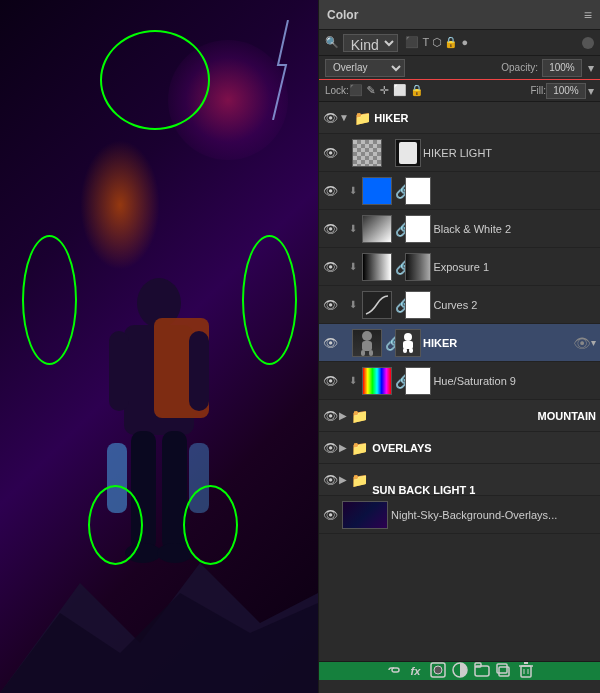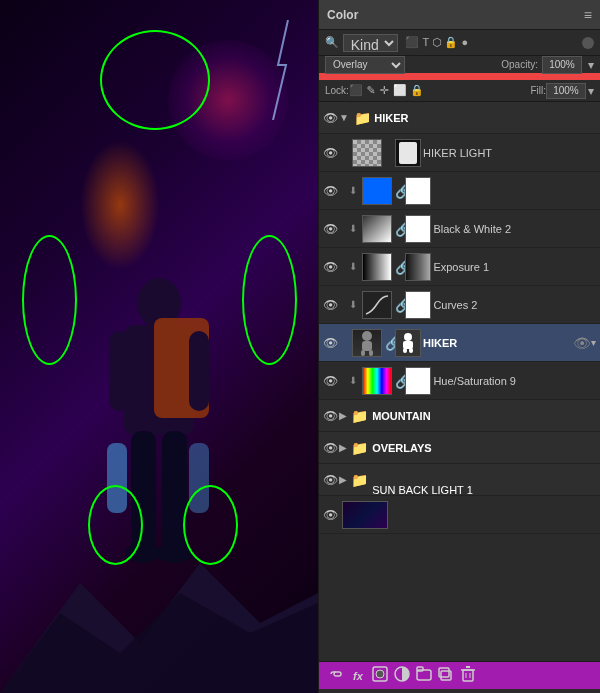--- a/index.html
+++ b/index.html
@@ -112,21 +112,21 @@
       margin-left: auto;
     }
 
     
     .blend-row {
       height: 24px;
       display: flex;
       align-items: center;
       padding: 0 6px;
       gap: 4px;
-      border-bottom: 7px solid #ef4444;
+      border-bottom: 1px solid #ef4444;
     }
 
     .blend-select {
       background: #3c3c3c;
       color: #ccc;
       border: 1px solid #555;
       font-size: 10px;
       padding: 1px 3px;
       height: 18px;
       width: 80px;
@@ -278,25 +278,25 @@
 
     .group-arrow {
       color: #aaa;
       font-size: 10px;
       margin-right: 2px;
       flex-shrink: 0;
     }
 
     
     .panel-toolbar {
-      height: 28px;
-      background: #a21caf;
-      display: flex;
-      align-items: center;
-      justify-content: flex-start;
+      height: 19px;
+      background: #15803d;
+      display: flex;
+      align-items: center;
+      justify-content: center;
       border-top: 1px solid #1a1a1a;
       padding: 0 6px;
     }
 
     .toolbar-icon {
       color: #ccc;
       font-size: 14px;
       cursor: pointer;
       width: 22px;
       text-align: center;
@@ -595,42 +595,43 @@
       <div class="layer-mask-thumb">
         <div class="thumb-white"></div>
       </div>
       <span class="layer-name">Hue/Saturation 9</span>
     </div>
 
     <div class="layer-item group-item" style="height:32px;">
       <span class="eye-icon">👁</span>
       <span class="group-arrow">▶</span>
       <span class="folder-icon">📁</span>
-      <span class="layer-name" style="color:#fff;font-weight:bold;font-size:11px;">MOUNTAIN</span>
+      <span class="layer-name" style="color:#fff;font-weight:bold;font-size:11px;text-align:right;">MOUNTAIN</span>
     </div>
 
     <div class="layer-item group-item" style="height:32px;">
       <span class="eye-icon">👁</span>
       <span class="group-arrow">▶</span>
       <span class="folder-icon">📁</span>
       <span class="layer-name" style="color:#fff;font-weight:bold;font-size:11px;">OVERLAYS</span>
     </div>
 
     <div class="layer-item group-item" style="height:32px;">
       <span class="eye-icon">👁</span>
       <span class="group-arrow">▶</span>
       <span class="folder-icon">📁</span>
-      <span class="layer-name" style="color:#fff;font-weight:normal;font-size:11px;margin-top:21px;">SUN BACK LIGHT 1</span>
+      <span class="layer-name" style="color:#fff;font-weight:bold;font-size:11px;margin-top:21px;">SUN BACK LIGHT 1</span>
     </div>
 
     <div class="layer-item">
       <span class="eye-icon">👁</span>
       <div class="layer-thumb" style="width:46px;">
         <div class="thumb-night"></div>
       </div>
+      <span class="layer-name">Night-Sky-Background-Overlays...</span>
     </div>
 
   </div>
 
   <div class="panel-toolbar">
     <span class="toolbar-icon" title="Link Layers">
       <svg width="16" height="16" viewBox="0 0 16 16" fill="#ccc">
         <path d="M6,8 C6,6.9 6.9,6 8,6 L11,6 C12.1,6 13,6.9 13,8 C13,9.1 12.1,10 11,10 L8,10 C6.9,10 6,9.1 6,8 Z" stroke="#ccc" stroke-width="1.5" fill="none"></path>
         <path d="M3,8 C3,6.9 3.9,6 5,6 L8,6" stroke="#ccc" stroke-width="1.5" fill="none"></path>
       </svg>

